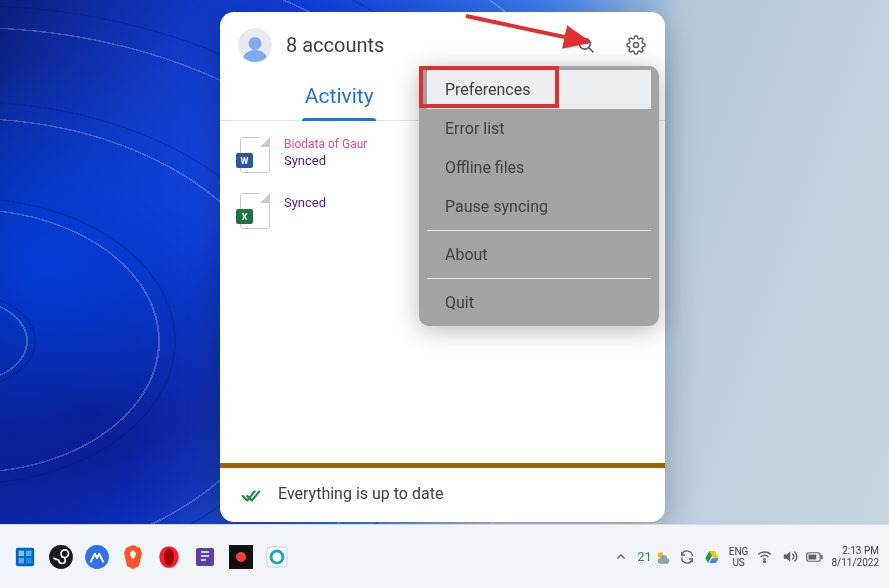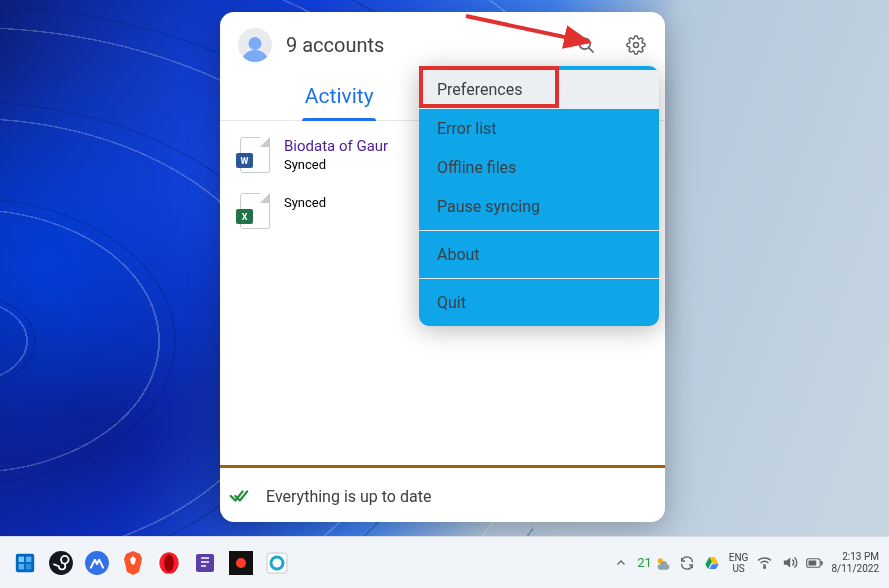--- a/index.html
+++ b/index.html
@@ -33,56 +33,56 @@
   .tab.active { color:#1a73e8; }
   .tab.active::after{content:"";position:absolute;left:50%;transform:translateX(-50%);bottom:-1px;width:74px;height:3px;background:#1a73e8;border-radius:3px 3px 0 0;}
 
   .file-list { padding:6px 0; }
   .file-row { display:flex; align-items:flex-start; gap:14px; padding:10px 20px; cursor:pointer; }
   .file-ico { width:30px; height:36px; border:1px solid #c7cad0; border-radius:3px; position:relative; background:#fff; flex-shrink:0; }
   .file-ico .fold{position:absolute;top:-1px;right:-1px;width:10px;height:10px;background:linear-gradient(135deg,#fff 48%,#c7cad0 52%);}
   .file-ico .badge{position:absolute;left:-5px;bottom:4px;width:17px;height:15px;border-radius:2px;display:flex;align-items:center;justify-content:center;font-size:9px;font-weight:700;color:#fff;}
   .badge.doc{background:#2b579a;}
   .badge.xls{background:#217346;}
-  .file-name { font-size:15px; color:#4c1d95; line-height:1.2;text-align:center; }
-  .file-status { font-size:13px; color:#000000; margin-top:2px; }
-
-  .footer { position:absolute; left:0; right:0; bottom:0; border-top:3px solid #a16207; padding:16px 8px; display:flex; align-items:flex-end; gap:16px; }
+  .file-name { font-size:12px; color:#ec4899; line-height:1.2;text-align:center; }
+  .file-status { font-size:13px; color:#4c1d95; margin-top:2px; }
+
+  .footer { position:absolute; left:0; right:0; bottom:0; border-top:5px solid #a16207; padding:16px 20px; display:flex; align-items:flex-start; gap:16px; }
   .footer-text { font-size:16px; color:#3c4043; }
 
   
-  .menu { position:absolute; left:419px; top:66px; width:240px; background:#0ea5e9; border-radius:10px; box-shadow:0 4px 24px rgba(0,0,0,.28); padding:4px 0; z-index:5; }
+  .menu { position:absolute; left:419px; top:66px; width:240px; background:#a3a3a3; border-radius:10px; box-shadow:0 4px 24px rgba(0,0,0,.28); padding:4px 8px; z-index:5; }
   .menu-item { padding:10px 18px; font-size:16px; color:#3c4043; cursor:pointer; }
   .menu-item.sel { background:#eceff1; }
   .menu-sep { height:1px; background:#e4e6eb; margin:4px 0; }
 
   .highlight-box { position:absolute; left:419px; top:66px; width:140px; height:42px; border:4px solid #e03030; z-index:6; pointer-events:none; }
   .arrow { position:absolute; left:460px; top:10px; width:140px; height:40px; z-index:7; pointer-events:none; }
 
   
-  .taskbar { position:absolute; left:0; right:0; bottom:0; height:52px; background:#f1f4f8; border-top:1px solid #d7dce2; display:flex; align-items:center; }
+  .taskbar { position:absolute; left:0; right:0; bottom:0; height:64px; background:#f1f4f8; border-top:1px solid #d7dce2; display:flex; align-items:center; }
   .tb-left { display:flex; align-items:center; gap:6px; padding-left:10px; }
   .tb-ico { width:30px; height:30px; border-radius:4px; display:flex; align-items:center; justify-content:center; cursor:pointer; }
   .tb-right { margin-left:auto; display:flex; align-items:center; gap:8px; padding-right:10px; font-size:12px; color:#3c4043; }
   .tray-col { text-align:right; line-height:1.15; font-size:10px; }
   .tray-ico { width:17px; height:17px; display:flex; align-items:center; justify-content:center; color:#5f6368; }
   .lang { text-align:center; line-height:1.1; font-size:10px; }
   .temp { font-size:13px; color:#209a3e; }
 
   svg{display:block;}
 </style>
 </head>
 <body>
 
 <div class="wallpaper"></div>
 
 <div class="drive">
   <div class="drive-header">
     <div class="avatar"></div>
-    <div class="accounts-label">9 accounts</div>
+    <div class="accounts-label">8 accounts</div>
     <div class="hdr-icon">
       <svg width="20" height="20" viewBox="0 0 24 24" fill="none" stroke="currentColor" stroke-width="2">
           <circle cx="10.5" cy="10.5" r="6.5"></circle>
           <line x1="21" y1="21" x2="15.5" y2="15.5"></line>
         </svg>
     </div>
     <div class="hdr-icon">
       <svg width="20" height="20" viewBox="0 0 24 24" fill="none" stroke="currentColor" stroke-width="1.8">
           <circle cx="12" cy="12" r="3"></circle>
           <path d="M19.4 15a1.7 1.7 0 0 0 .34 1.87l.06.06a2 2 0 1 1-2.83 2.83l-.06-.06a1.7 1.7 0 0 0-1.87-.34 1.7 1.7 0 0 0-1 1.55V21a2 2 0 1 1-4 0v-.09a1.7 1.7 0 0 0-1-1.55 1.7 1.7 0 0 0-1.87.34l-.06.06a2 2 0 1 1-2.83-2.83l.06-.06A1.7 1.7 0 0 0 4.6 15a1.7 1.7 0 0 0-1.55-1H3a2 2 0 1 1 0-4h.09A1.7 1.7 0 0 0 4.64 9a1.7 1.7 0 0 0-.34-1.87l-.06-.06A2 2 0 1 1 7.07 4.24l.06.06A1.7 1.7 0 0 0 9 4.64a1.7 1.7 0 0 0 1-1.55V3a2 2 0 1 1 4 0v.09c0 .67.39 1.27 1 1.55a1.7 1.7 0 0 0 1.87-.34l.06-.06a2 2 0 1 1 2.83 2.83l-.06.06A1.7 1.7 0 0 0 19.36 9c.28.61.88 1 1.55 1H21a2 2 0 1 1 0 4h-.09a1.7 1.7 0 0 0-1.55 1z"></path>

